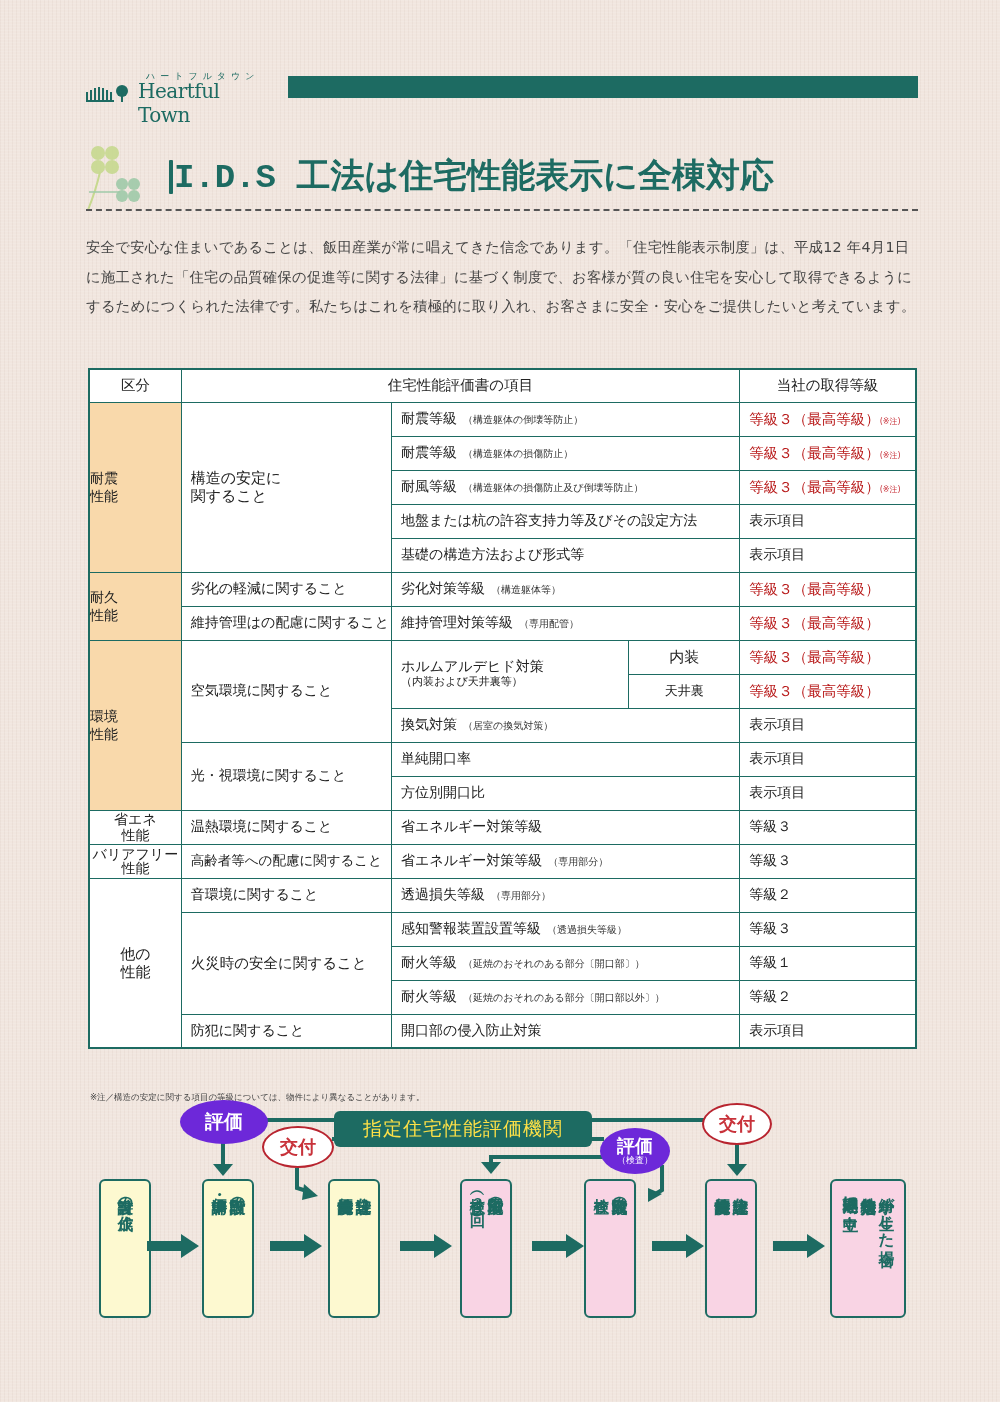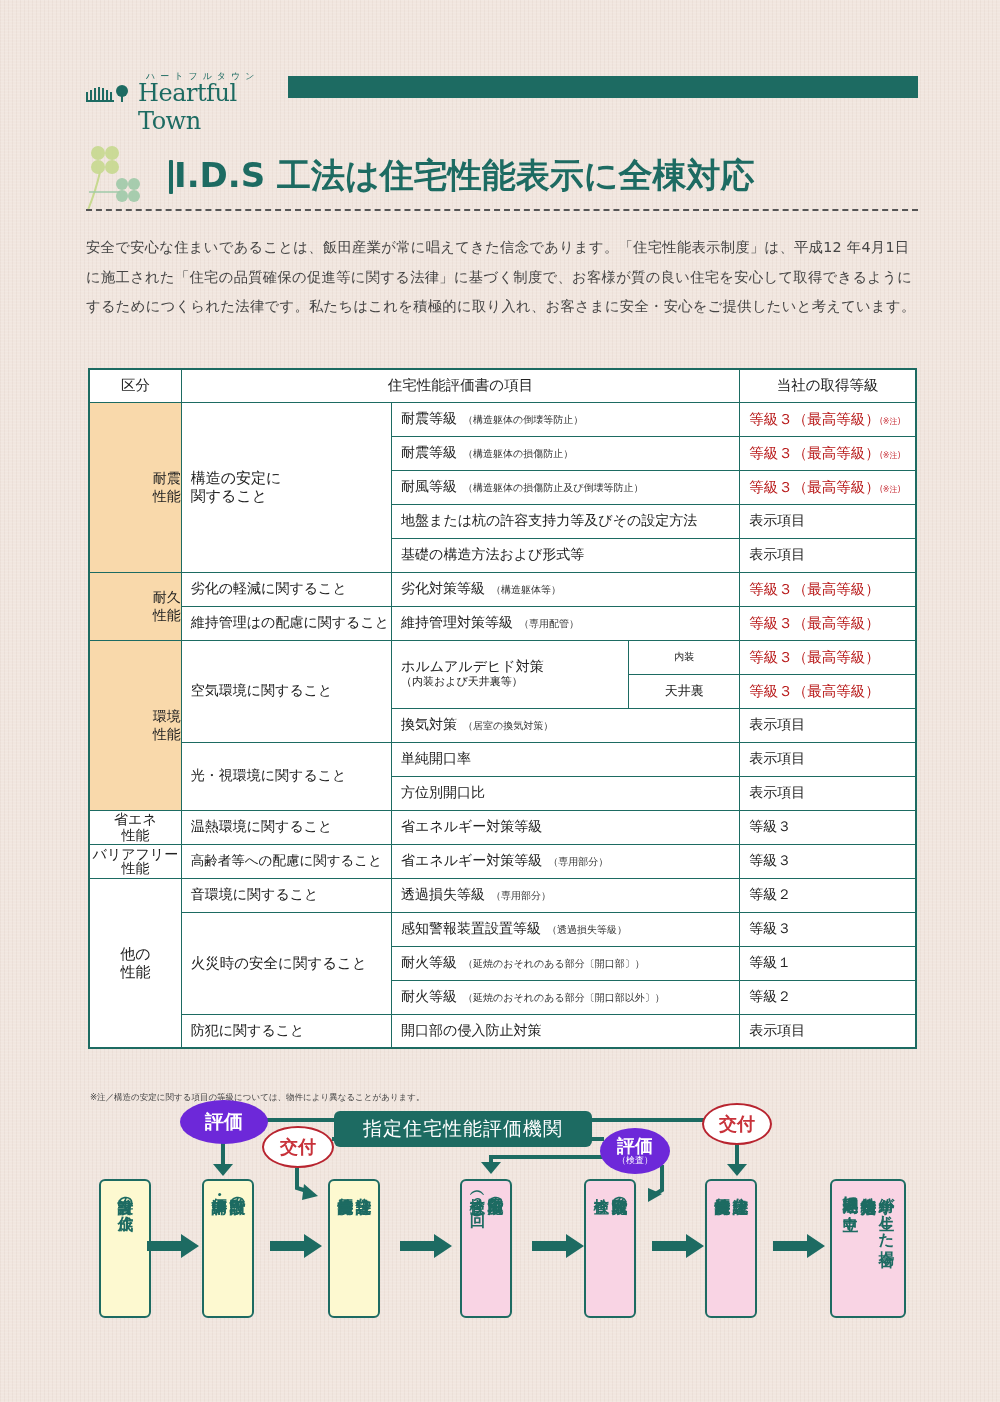--- a/index.html
+++ b/index.html
@@ -13,51 +13,51 @@
     position: relative;
     color: #333;
     overflow: hidden;
   }
   .abs { position: absolute; }
 
   
   .logo { left: 86px; top: 70px; width: 190px; height: 36px; }
   .logo-kana { position: absolute; left: 60px; top: 0; font-size: 9px; letter-spacing: 5px; color: #1d6b62; }
   .logo-icon { position: absolute; left: 0; top: 14px; width: 48px; height: 18px; }
-  .logo-text { position: absolute; left: 52px; top: 9px; font-family: "DejaVu Serif", "Liberation Serif", serif; font-size: 24px; color: #1d6b62; letter-spacing: -0.5px; }
+  .logo-text { position: absolute; left: 52px; top: 9px; font-family: "DejaVu Serif", "Liberation Serif", serif; font-size: 20px; color: #1d6b62; letter-spacing: -0.5px; }
   .header-bar { left: 288px; top: 76px; width: 630px; height: 22px; background: #1d6b62; }
 
   
   .clover { left: 84px; top: 140px; width: 60px; height: 72px; }
   .title-tick { left: 169px; top: 160px; width: 4px; height: 34px; background: #1d6b62; border-radius: 1px; }
-  .page-title { left: 174px; top: 153px; font-size: 34px; font-weight: bold; color: #1d6b62; letter-spacing: 0px; white-space: nowrap; }
+  .page-title { left: 174px; top: 153px; font-size: 34px; font-weight: bold; color: #1d6b62; letter-spacing: 0px; white-space: nowrap; font-family: Liberation Mono, monospace; }
   .title-rule { left: 86px; top: 209px; width: 832px; border-top: 2px dashed #555; }
 
   
   .intro { left: 86px; top: 233px; width: 838px; font-size: 14.3px; line-height: 29.5px; color: #444; letter-spacing: 0.3px; }
 
   
   .perf-table { left: 88px; top: 368px; width: 829px; border-collapse: collapse; background: #fff; border: 2px solid #1d6b62; }
   .perf-table td, .perf-table th { border: 1.5px solid #1d6b62; font-weight: normal; font-size: 14px; color: #222; height: 34px; padding: 0 9px; white-space: nowrap; }
   .perf-table th { text-align: center; font-size: 14.5px; height: 33px; }
-  .cat { background: #f9d9ab; color: #1d6b62; text-align: right; font-size: 15px; line-height: 18px; padding: 0 !important; }
+  .cat { background: #f9d9ab; color: #1d6b62; text-align: left; font-size: 15px; line-height: 18px; padding: 0 !important; }
   .cat-plain { text-align: center; color: #222; font-size: 14px; line-height: 16px; padding: 0 !important; }
   .cat-small { font-size: 11.5px; line-height: 14px; }
   .sub { font-size: 10px; color: #333; margin-left: 6px; }
   .grade-red { color: #b91c1c; font-size: 14.5px; }
   .note { font-size: 8px; color: #c8323a; }
   .center { text-align: center; }
   .two-line { line-height: 16px; }
   .two-line .sub2 { font-size: 11px; display: block; }
 
   .footnote { left: 90px; top: 1072px; font-size: 8.5px; color: #444; margin-top: 20px; }
 
   
   .flow { left: 0; top: 1095px; width: 1000px; height: 240px; }
-  .agency { left: 334px; top: 1111px; width: 258px; height: 36px; background: #1d6b62; color: #ffffff; border-radius: 6px; font-size: 19px; display: flex; align-items: center; justify-content: center; letter-spacing: 1px; }
+  .agency { left: 334px; top: 1111px; width: 258px; height: 36px; background: #1d6b62; color: #fde047; border-radius: 6px; font-size: 19px; display: flex; align-items: center; justify-content: center; letter-spacing: 1px; }
   .oval { display: flex; flex-direction: column; align-items: center; justify-content: center; border-radius: 50%; font-weight: bold; }
   .oval-red { background: #6d28d9; color: #fff; }
   .oval-white { background: #fff; color: #c8323a; border: 2px solid #b8242f; }
   .oval-eval1 { left: 180px; top: 1100px; width: 88px; height: 44px; font-size: 19px; }
   .oval-deliver1 { left: 262px; top: 1126px; width: 72px; height: 42px; font-size: 18px; }
   .oval-eval2 { left: 600px; top: 1128px; width: 70px; height: 46px; font-size: 18px; line-height: 18px; }
   .oval-eval2 .oval-sub { font-size: 9px; font-weight: normal; line-height: 10px; }
   .oval-deliver2 { left: 702px; top: 1103px; width: 70px; height: 42px; font-size: 18px; }
 
   .step { top: 1179px; width: 52px; height: 139px; border: 2px solid #1d6b62; border-radius: 6px; display: flex; flex-direction: row-reverse; justify-content: center; padding-top: 5px; gap: 1px; }
@@ -173,21 +173,21 @@
 
   <tr>
     <td rowspan="5" class="cat">
       <div>環境</div>
           <div>性能</div>
     </td>
     <td rowspan="3">空気環境に関すること</td>
     <td rowspan="2" class="two-line">
       <span>ホルムアルデヒド対策</span><span class="sub2">（内装および天井裏等）</span>
     </td>
-    <td class="center" style="font-size:10px">内装</td>
+    <td class="center" style="font-size:15px">内装</td>
     <td><span class="grade-red">等級３（最高等級）</span></td>
   </tr>
   <tr>
     <td class="center" style="font-size:13px">天井裏</td>
     <td><span class="grade-red">等級３（最高等級）</span></td>
   </tr>
   <tr>
     <td colspan="2"><span>換気対策</span><span class="sub">（居室の換気対策）</span></td>
     <td>表示項目</td>
   </tr>

